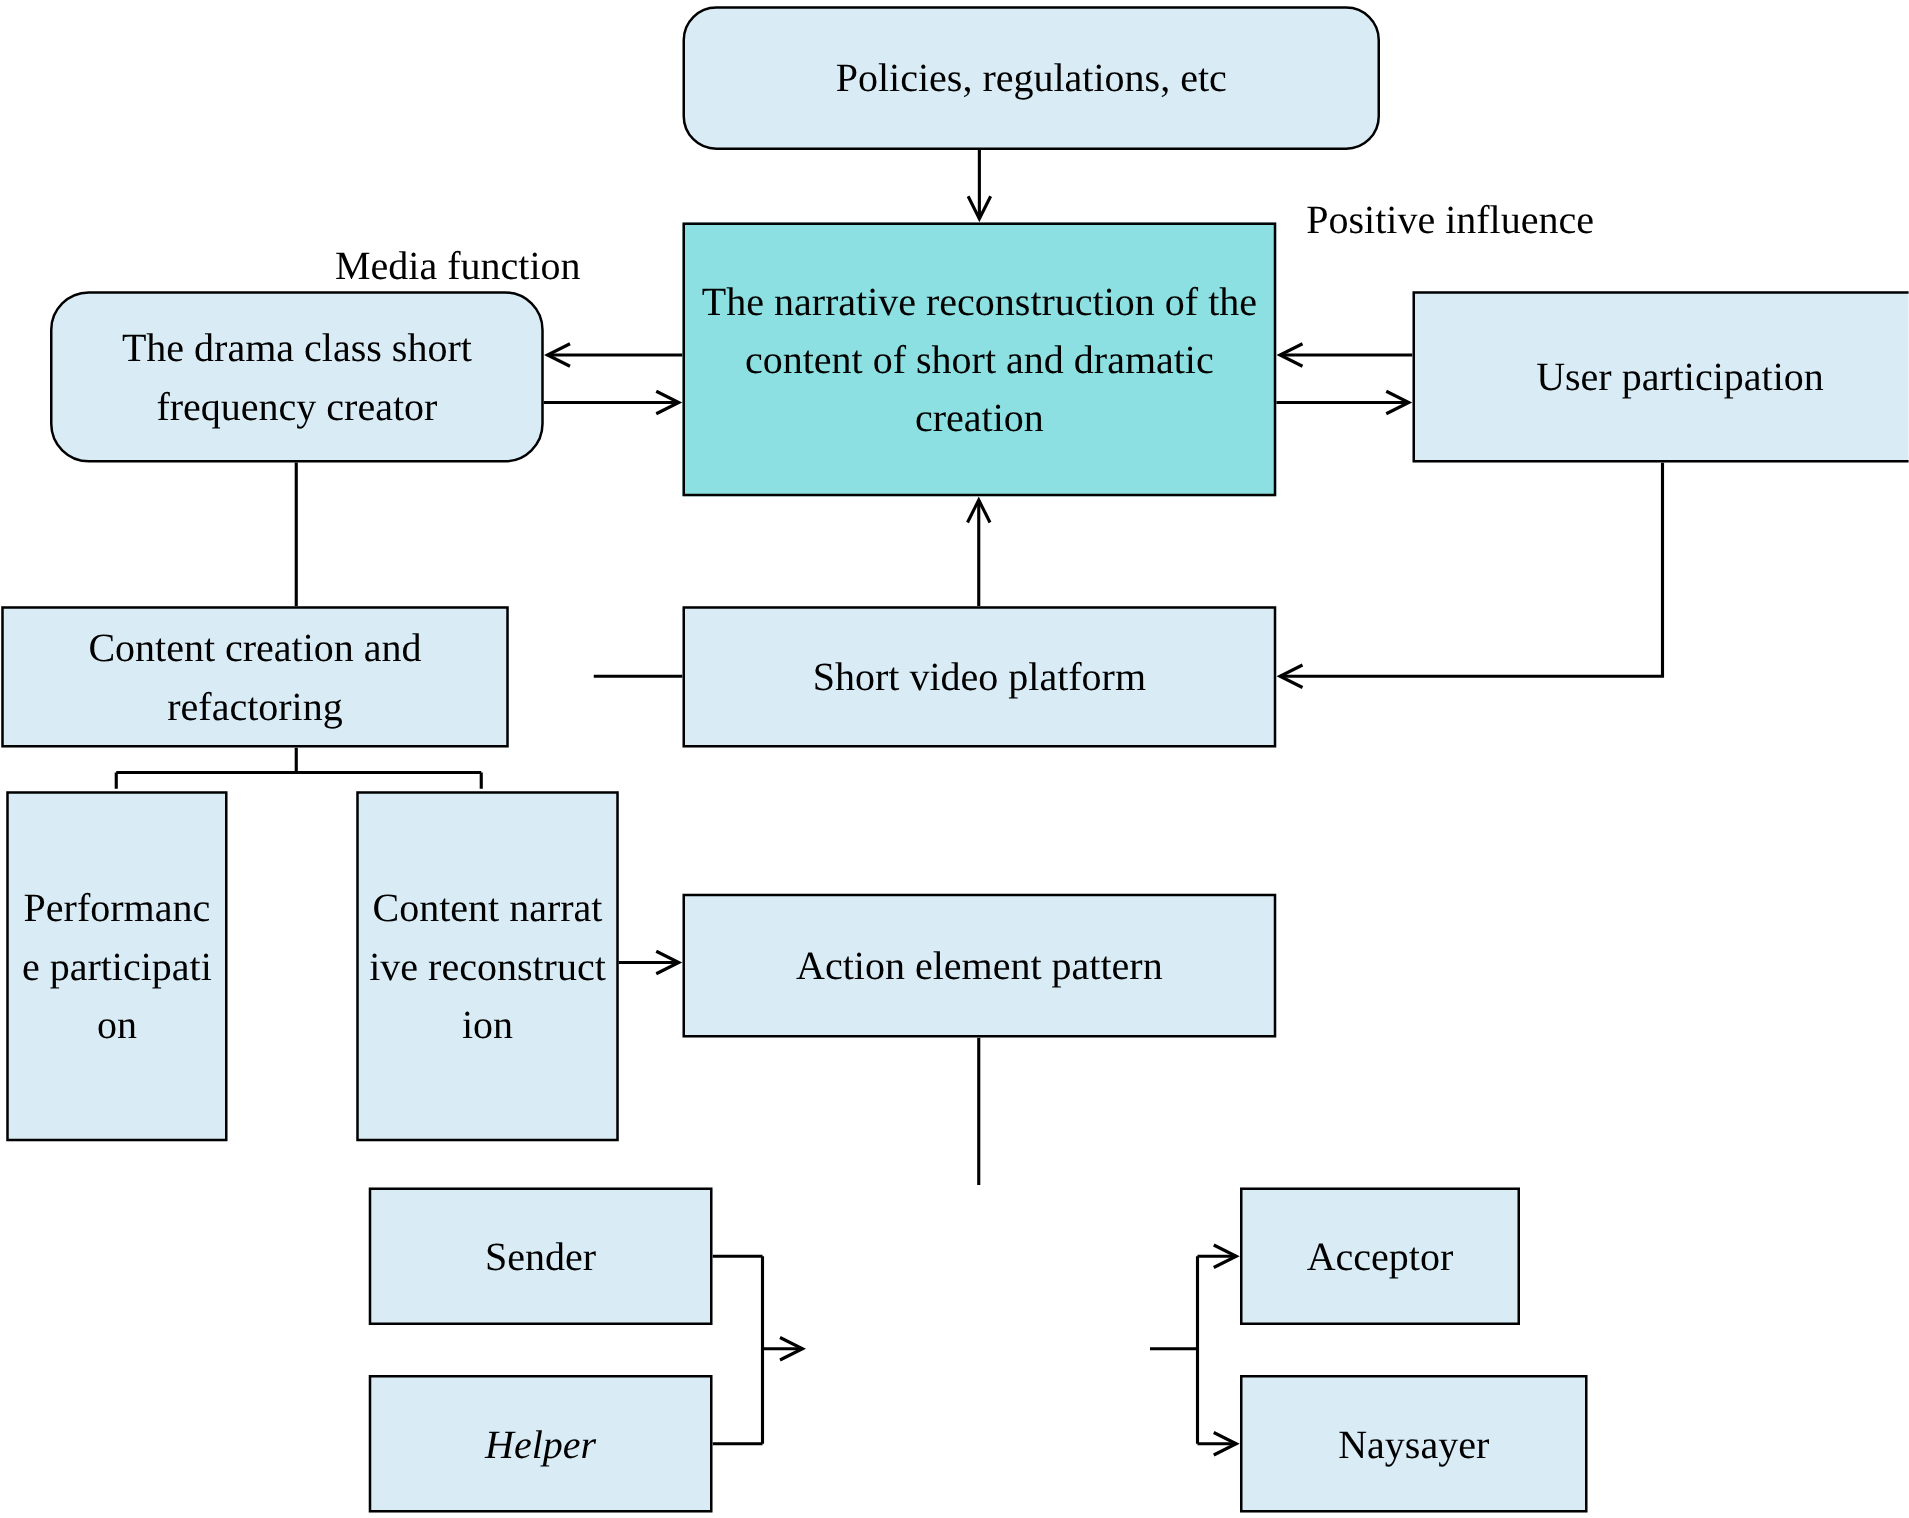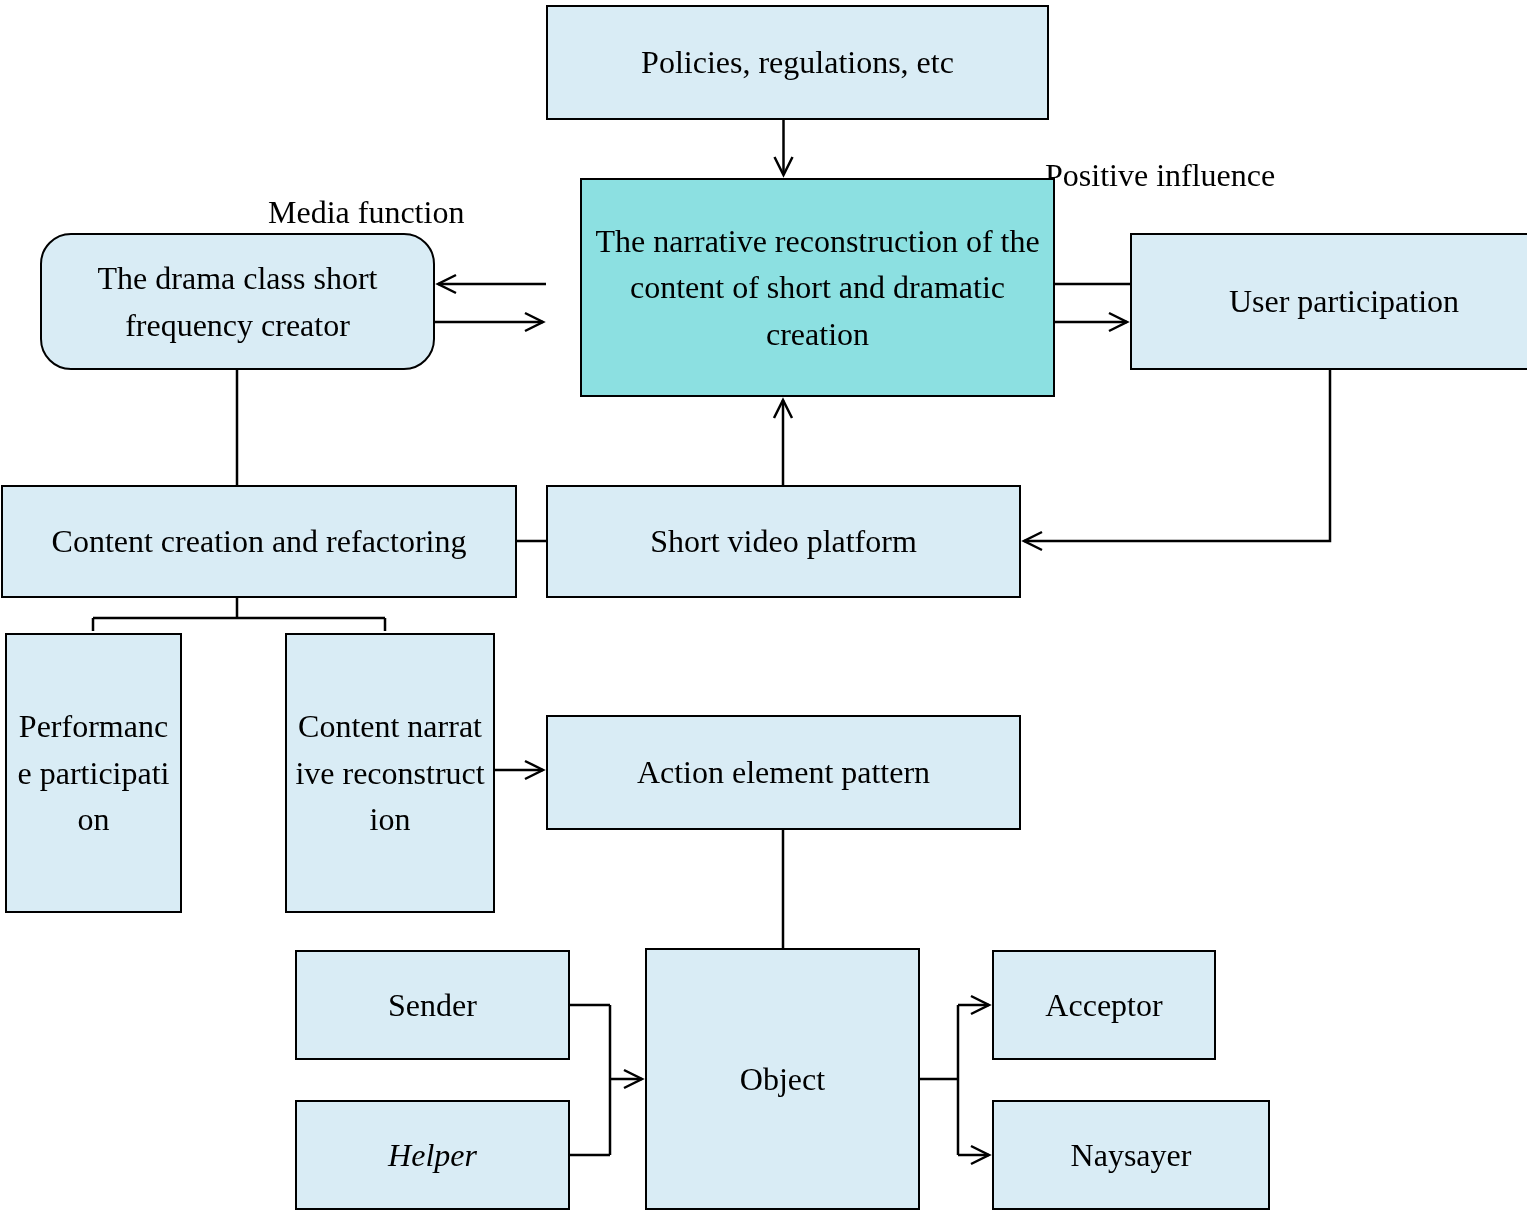--- a/index.html
+++ b/index.html
@@ -24,33 +24,33 @@
     background: var(--box-fill, #d9ecf5);
     border: 2px solid var(--border, #000000);
     display: flex;
     align-items: center;
     justify-content: center;
     text-align: center;
     font-size: 32px;
     line-height: 1.45;
     padding: 4px 12px;
   }
-  .node.highlight { background: var(--highlight-fill, #8ce0e1); margin-left: 34px; }
+  .node.highlight { background: var(--highlight-fill, #8ce0e1); }
   .node.tall { word-break: break-all; padding: 4px 8px; }
   .flow-label {
     position: absolute;
     font-size: 32px;
     white-space: nowrap;
   }
   
-  #node-policies          { left: 546px;  top: 5px;    width: 503px; height: 115px; }
+  #node-policies          { left: 546px;  top: 5px;    width: 558px; height: 115px; border-radius: 27px; }
   #node-central           { left: 546px;  top: 178px;  width: 475px; height: 219px; }
   #node-drama             { left: 40px;   top: 233px;  width: 395px; height: 137px; border-radius: 31px; }
   #node-user              { left: 1130px; top: 233px;  width: 428px; height: 137px; }
-  #node-content-creation  { left: 1px;    top: 485px;  width: 516px; height: 113px; }
+  #node-content-creation  { left: 1px;    top: 485px;  width: 406px; height: 113px; }
   #node-platform          { left: 546px;  top: 485px;  width: 475px; height: 113px; }
   #node-performance       { left: 5px;    top: 633px;  width: 177px; height: 280px; }
   #node-content-narrative { left: 285px;  top: 633px;  width: 210px; height: 280px; }
   #node-action            { left: 546px;  top: 715px;  width: 475px; height: 115px; }
   #node-sender            { left: 295px;  top: 950px;  width: 275px; height: 110px; }
   #node-helper            { left: 295px;  top: 1100px; width: 275px; height: 110px; font-style: italic; }
   #node-object            { left: 645px;  top: 948px;  width: 275px; height: 262px; }
   #node-acceptor          { left: 992px;  top: 950px;  width: 224px; height: 110px; }
   #node-naysayer          { left: 992px;  top: 1100px; width: 278px; height: 110px; }
   #label-media-function     { left: 268px;  top: 194px; }
@@ -122,19 +122,18 @@
   <div class="node tall" id="node-performance">Performance participation</div>
 
   <div class="node tall" id="node-content-narrative">Content narrative reconstruction</div>
 
   <div class="node" id="node-action">Action element pattern</div>
 
   <div class="node" id="node-sender">Sender</div>
 
   <div class="node" id="node-helper">Helper</div>
 
-  <div class="node" id="node-object">Object</div>
 
   <div class="node" id="node-acceptor">Acceptor</div>
 
   <div class="node" id="node-naysayer">Naysayer</div>
 
 </div>
 
 </body></html>

